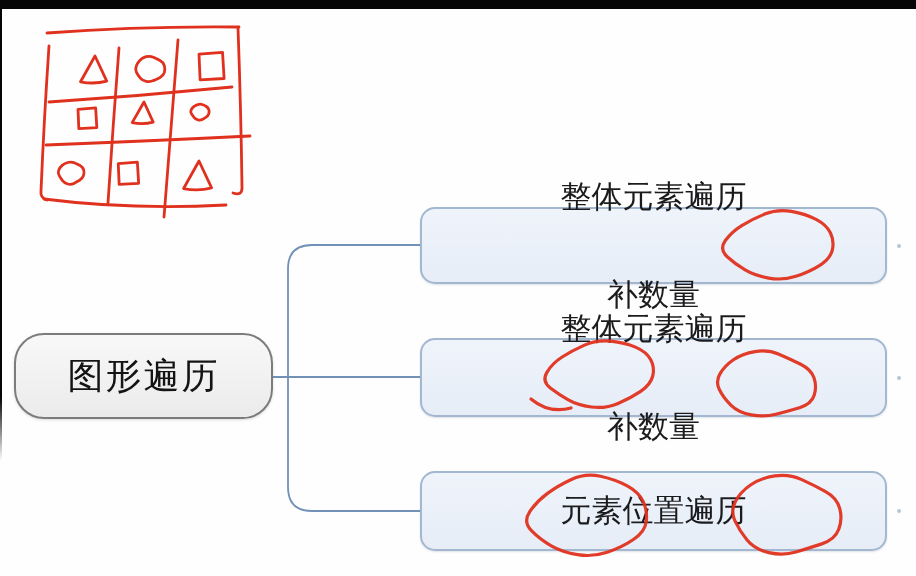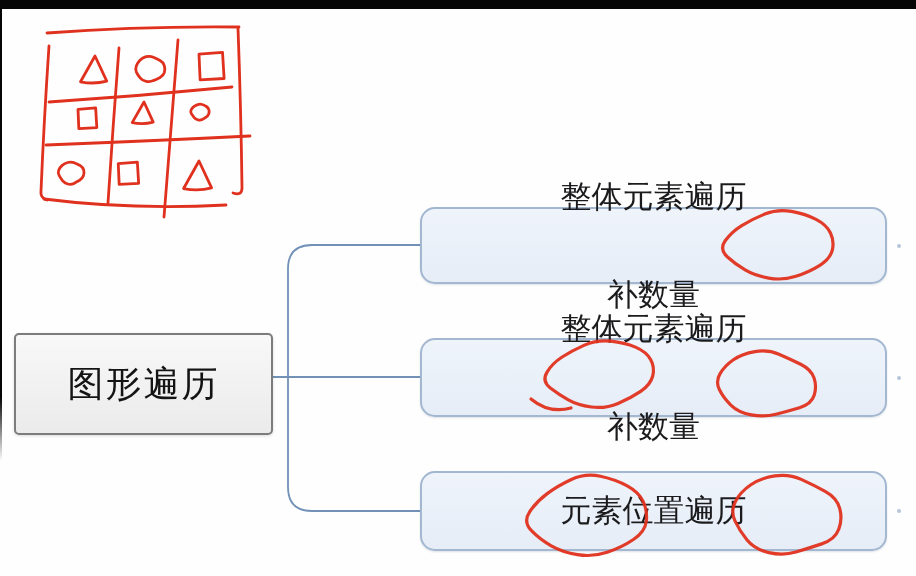--- a/index.html
+++ b/index.html
@@ -8,23 +8,23 @@
   .stage{position:relative;width:916px;height:576px;background:#fefefe;}
 
   .bar-top{position:absolute;left:0;top:0;width:916px;height:9px;background:#060606;}
   .bar-left{position:absolute;left:0;top:9px;width:2px;height:452px;
             background:linear-gradient(#060606 86%,rgba(6,6,6,0));}
 
   svg.layer{position:absolute;left:0;top:0;width:916px;height:576px;pointer-events:none;}
 
   .node{position:absolute;display:flex;align-items:center;justify-content:center;
         box-sizing:border-box;white-space:nowrap;}
-  .root{left:14px;top:333px;width:259px;height:102px;
+  .root{left:14px;top:333px;width:259px;height:86px;
         background:linear-gradient(180deg,#f8f8f8,#ebebeb);
-        border:2px solid #7c7c7c;border-radius:5px;
+        border:2px solid #7c7c7c;border-radius:30px;
         font-size:36px;letter-spacing:2px;color:#141414;
         box-shadow:0 1px 3px rgba(0,0,0,.14);}
   .child{left:420px;width:467px;
          background:linear-gradient(180deg,#eff4fb,#e6edf7);
          border:2px solid #a3b7d0;border-radius:15px;
          font-size:31px;color:#1b1b1d;gap:56px;
          box-shadow:0 1px 2px rgba(90,110,140,.20);flex-direction:column;}
   #child-0{top:207px;height:77px;}
   #child-1{top:338px;height:79px;}
   #child-2{top:471px;height:80px;}

